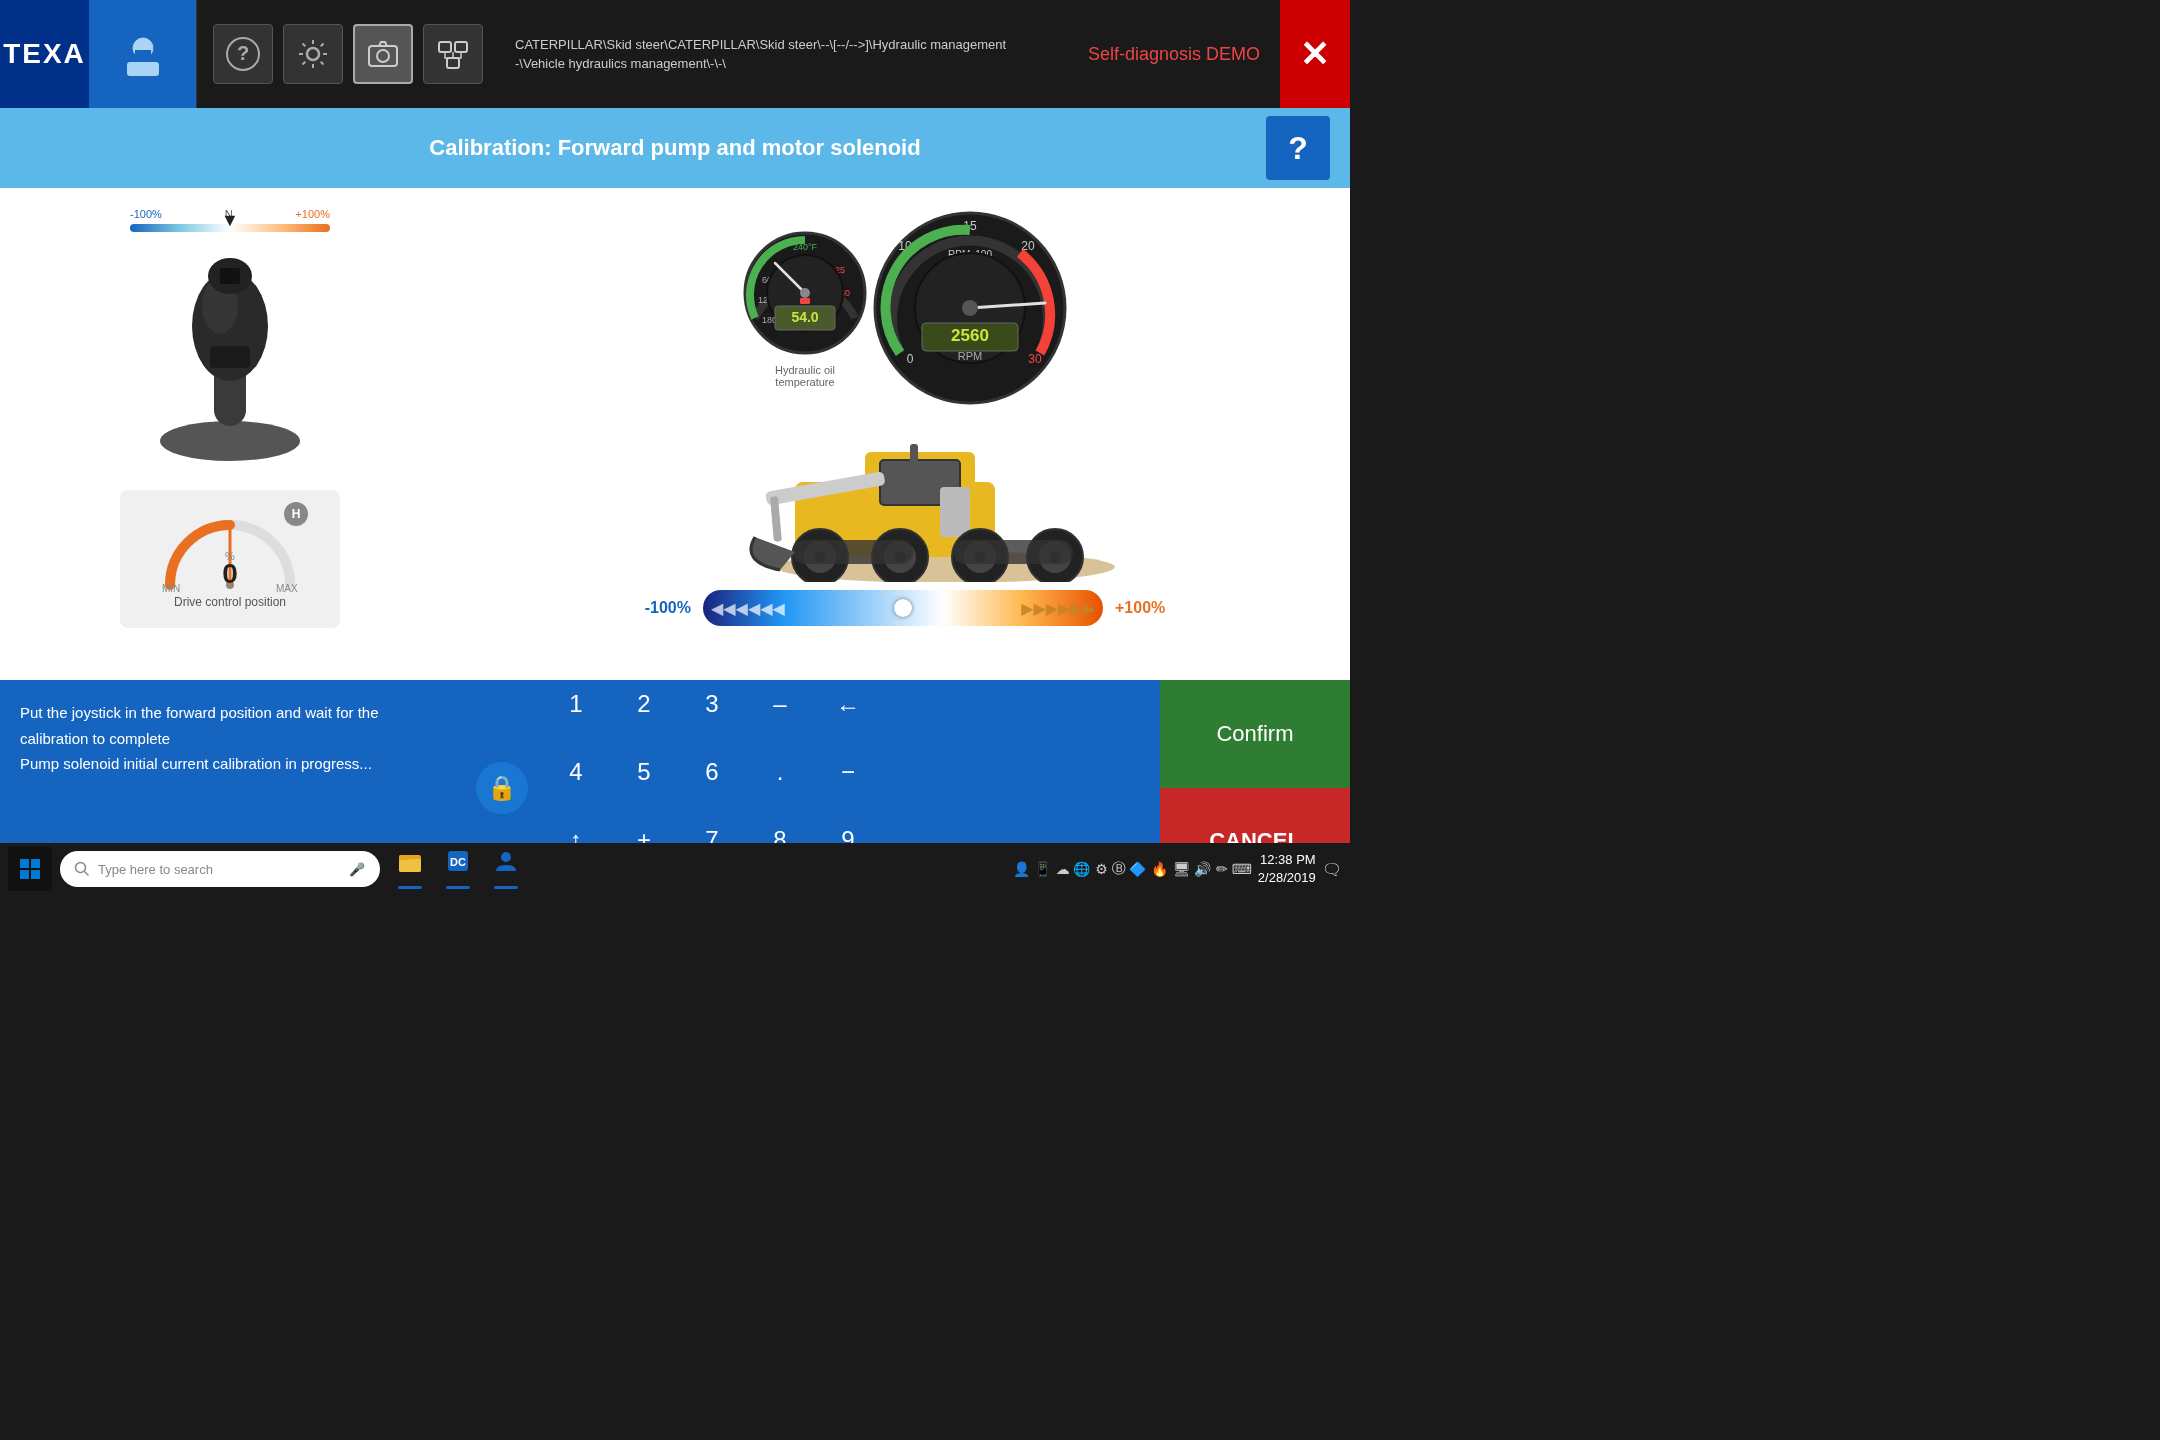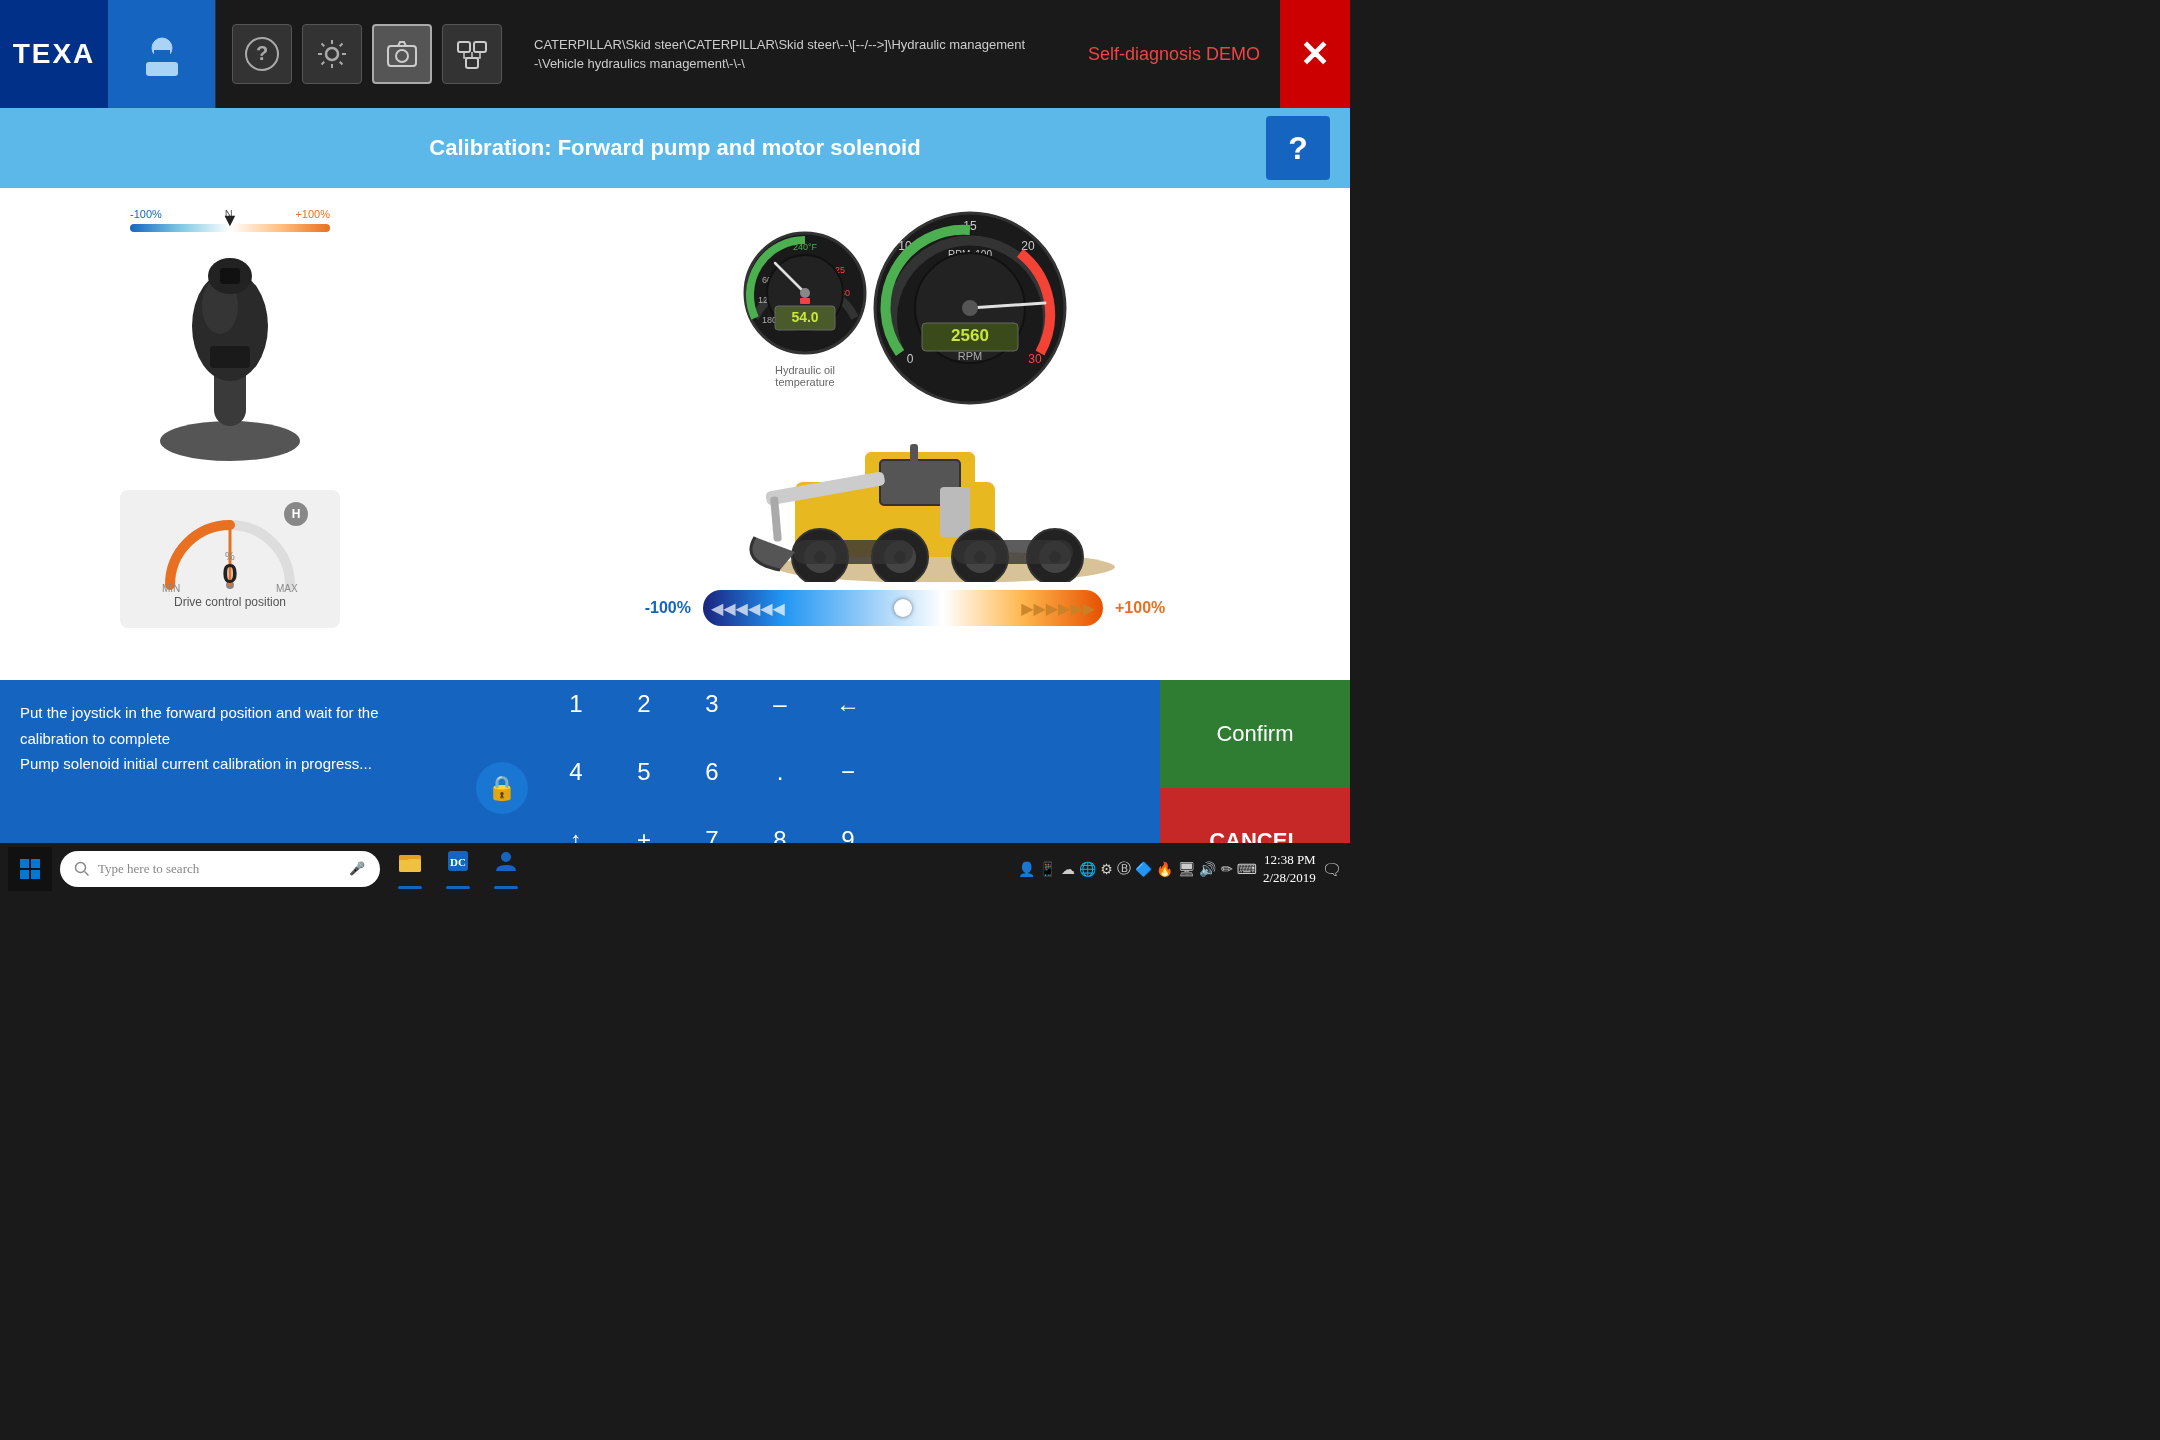--- a/index.html
+++ b/index.html
@@ -3,21 +3,21 @@
   <meta charset="utf-8">
   <style>
     * { margin: 0; padding: 0; box-sizing: border-box; }
     body { width: 1350px; height: 895px; font-family: 'Segoe UI', Arial, sans-serif; background: #1a1a1a; overflow: hidden; position: relative; }
 
     
     .top-bar {
       display: flex; align-items: stretch; height: 108px; background: #1a1a1a;
     }
     .texa-logo {
-      width: 108px; background: #003087; display: flex; align-items: center; justify-content: center;
+      width: 89px; background: #003087; display: flex; align-items: center; justify-content: center;
       font-size: 28px; font-weight: bold; color: white; letter-spacing: 2px; flex-shrink: 0;
     }
     .nav-icon-btn {
       width: 108px; background: #111; display: flex; align-items: center; justify-content: center;
       cursor: pointer; flex-shrink: 0; border-right: 1px solid #333;
     }
     .nav-icon-btn.active { background: #1565c0; }
     .nav-icon-btn svg { width: 52px; height: 52px; }
 
     .toolbar-icons {
@@ -155,21 +155,21 @@
       border: none; cursor: pointer; display: flex; align-items: center; justify-content: center;
     }
     .cancel-btn {
       flex: 1; background: #c62828; color: white; font-size: 22px; font-weight: bold;
       border: none; cursor: pointer; display: flex; align-items: center; justify-content: center;
     }
 
     
     .taskbar {
       height: 52px; background: #1a1a1a; display: flex; align-items: center;
-      padding: 0 8px; position: absolute; bottom: 0; left: 0; right: 0; font-family: Liberation Serif, serif;
+      padding: 0 8px; position: absolute; bottom: 0; left: 0; right: 0;
     }
     .win-btn {
       width: 44px; height: 44px; background: #111; display: flex; align-items: center;
       justify-content: center; cursor: pointer; margin-right: 4px;
     }
     .search-bar {
       flex: 1; max-width: 320px; height: 36px; background: white; border-radius: 18px;
       display: flex; align-items: center; padding: 0 14px; margin-left: 4px;
     }
     .search-bar span { font-size: 13px; color: #888; }

